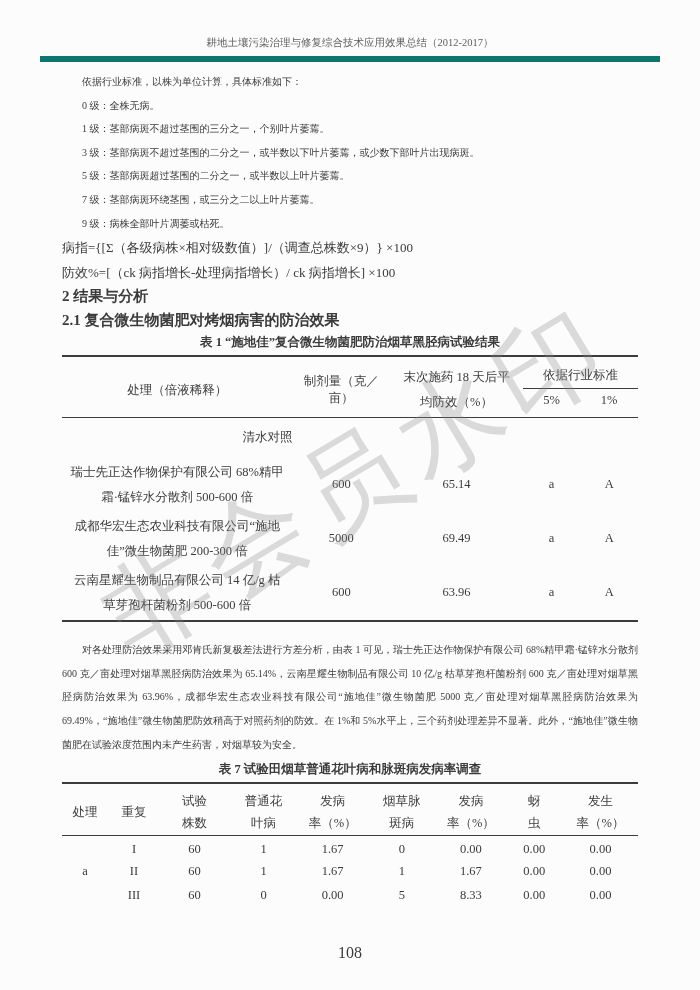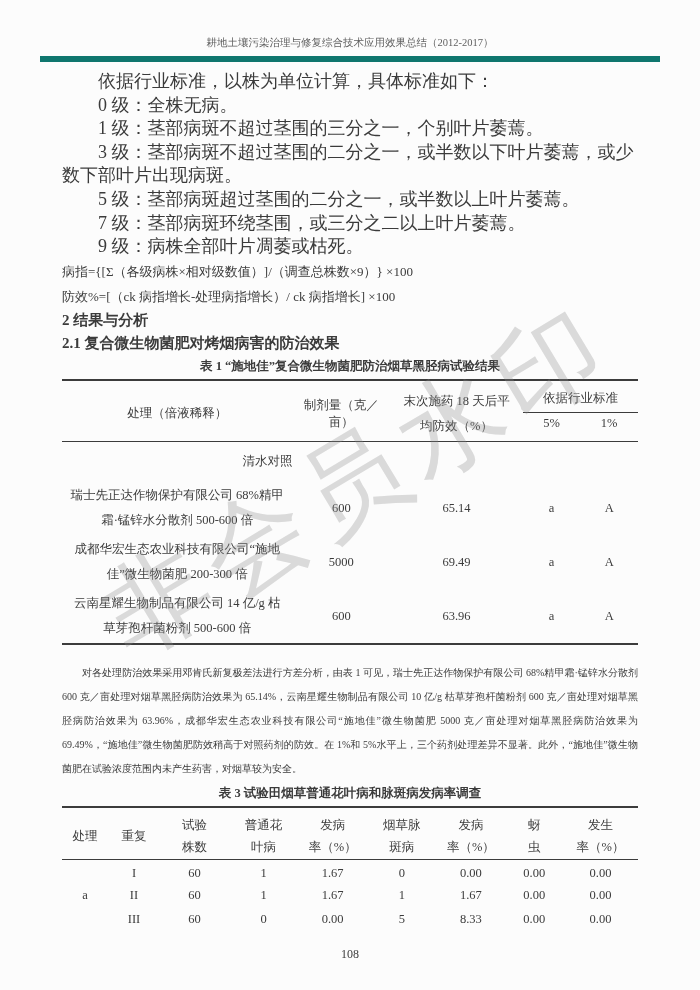--- a/index.html
+++ b/index.html
@@ -18,21 +18,21 @@
   }
   
   .watermark {
     position:absolute; left:108px; top:560px; height:120px;
     transform:rotate(-31deg); transform-origin:0 50%;
     font-size:104px; letter-spacing:10px; white-space:nowrap;
     color:rgba(140,140,140,0.30); pointer-events:none; z-index:5;
     font-family:"Liberation Serif","DejaVu Serif",serif;
   }
   .content { position:absolute; top:70px; left:62px; width:576px; z-index:2; }
-  .content p.std { font-size:18px; line-height:23.6px; text-indent:2em; }
+  .content p.std { font-size:10px; line-height:23.6px; text-indent:2em; }
   .content p.formula { font-size:13px; line-height:25px; text-indent:0; }
   .h-bold { font-size:15px; font-weight:bold; line-height:23.5px; }
   .table-title { text-align:center; font-weight:bold; font-size:12.5px; margin-top:2px; margin-bottom:4px; }
 
   table { width:100%; border-collapse:collapse; font-size:12.5px; }
   
   .t1 { border-top:2px solid #3c3c3c; border-bottom:2px solid #3c3c3c; }
   .t1 th, .t1 td { font-weight:normal; text-align:center; vertical-align:middle; padding:2px 0; }
   .t1 thead tr:first-child th { padding-top:8px; }
   .t1 thead tr:last-child th { padding-bottom:8px; }
@@ -43,21 +43,21 @@
   .t1 .two-line div { line-height:25px; }
   
   .t2 { border-top:2px solid #3c3c3c; }
   .t2 th, .t2 td { font-weight:normal; text-align:center; vertical-align:middle; padding:1px 0; }
   .t2 thead tr:first-child th { padding-top:6px; }
   .t2 th div { line-height:22px; }
   .t2 tbody tr:first-child td { border-top:1.5px solid #3c3c3c; padding-top:5px; }
   .t2 tbody td { height:24px; }
 
   .analysis { font-size:10px; line-height:23.9px; text-indent:2em; text-align:justify; margin-top:16px; margin-bottom:4px; }
-  .page-number { position:absolute; bottom:28px; left:0; width:100%; text-align:center; font-size:12px; color:#3b3b3b; z-index:2; }
+  .page-number { position:absolute; bottom:28px; left:0; width:100%; text-align:center; font-size:16px; color:#3b3b3b; z-index:2; }
 </style>
 </head>
 <body>
 
 <div class="page">
 
   <div class="header">
     <span>耕地土壤污染治理与修复综合技术应用效果总结（2012-2017）</span>
   </div>
 
@@ -140,21 +140,21 @@
           <td>600</td>
           <td>63.96</td>
           <td>a</td>
           <td>A</td>
         </tr>
       </tbody>
     </table>
 
     <p class="analysis">对各处理防治效果采用邓肯氏新复极差法进行方差分析，由表 1 可见，瑞士先正达作物保护有限公司 68%精甲霜·锰锌水分散剂 600 克／亩处理对烟草黑胫病防治效果为 65.14%，云南星耀生物制品有限公司 10 亿/g 枯草芽孢杆菌粉剂 600 克／亩处理对烟草黑胫病防治效果为 63.96%，成都华宏生态农业科技有限公司“施地佳”微生物菌肥 5000 克／亩处理对烟草黑胫病防治效果为 69.49%，“施地佳”微生物菌肥防效稍高于对照药剂的防效。在 1%和 5%水平上，三个药剂处理差异不显著。此外，“施地佳”微生物菌肥在试验浓度范围内未产生药害，对烟草较为安全。</p>
 
-    <div class="table-title">表 3 试验田烟草普通花叶病和脉斑病发病率调查</div>
+    <div class="table-title">表 7 试验田烟草普通花叶病和脉斑病发病率调查</div>
 
     <table class="t2">
       <colgroup>
         <col style="width:8%">
           <col style="width:9%">
           <col style="width:12%">
           <col style="width:12%">
           <col style="width:12%">
           <col style="width:12%">
           <col style="width:12%">

